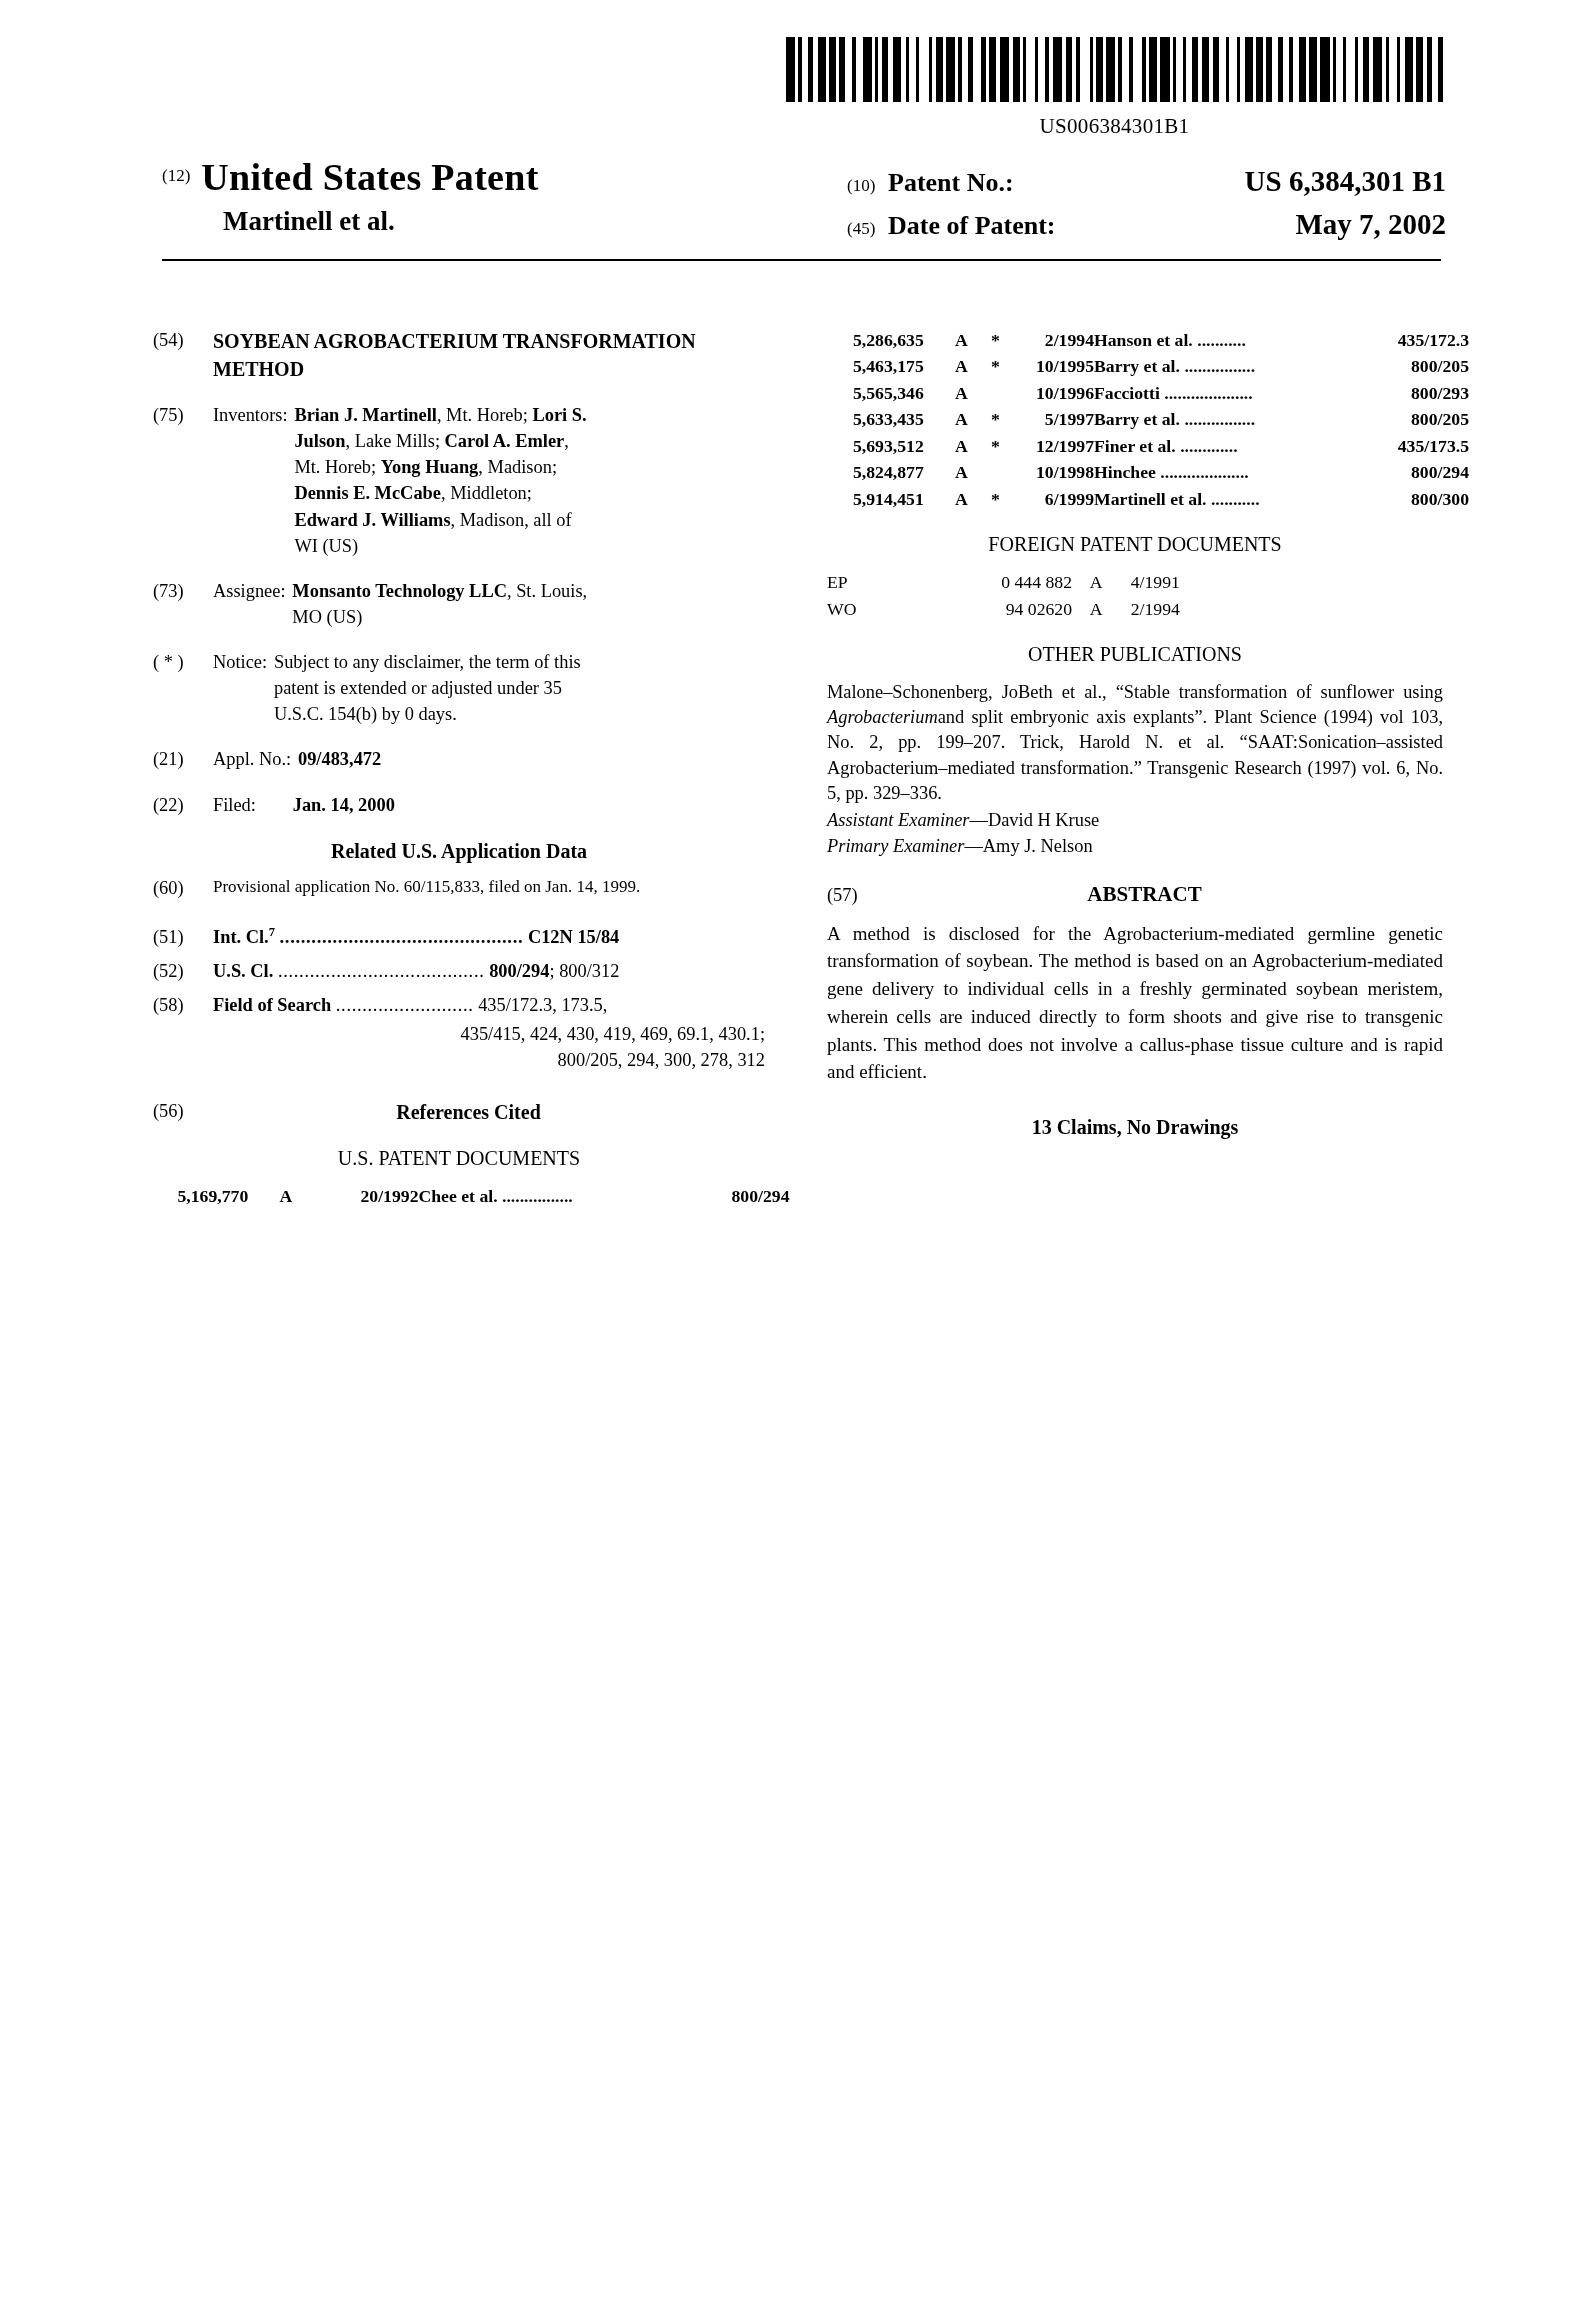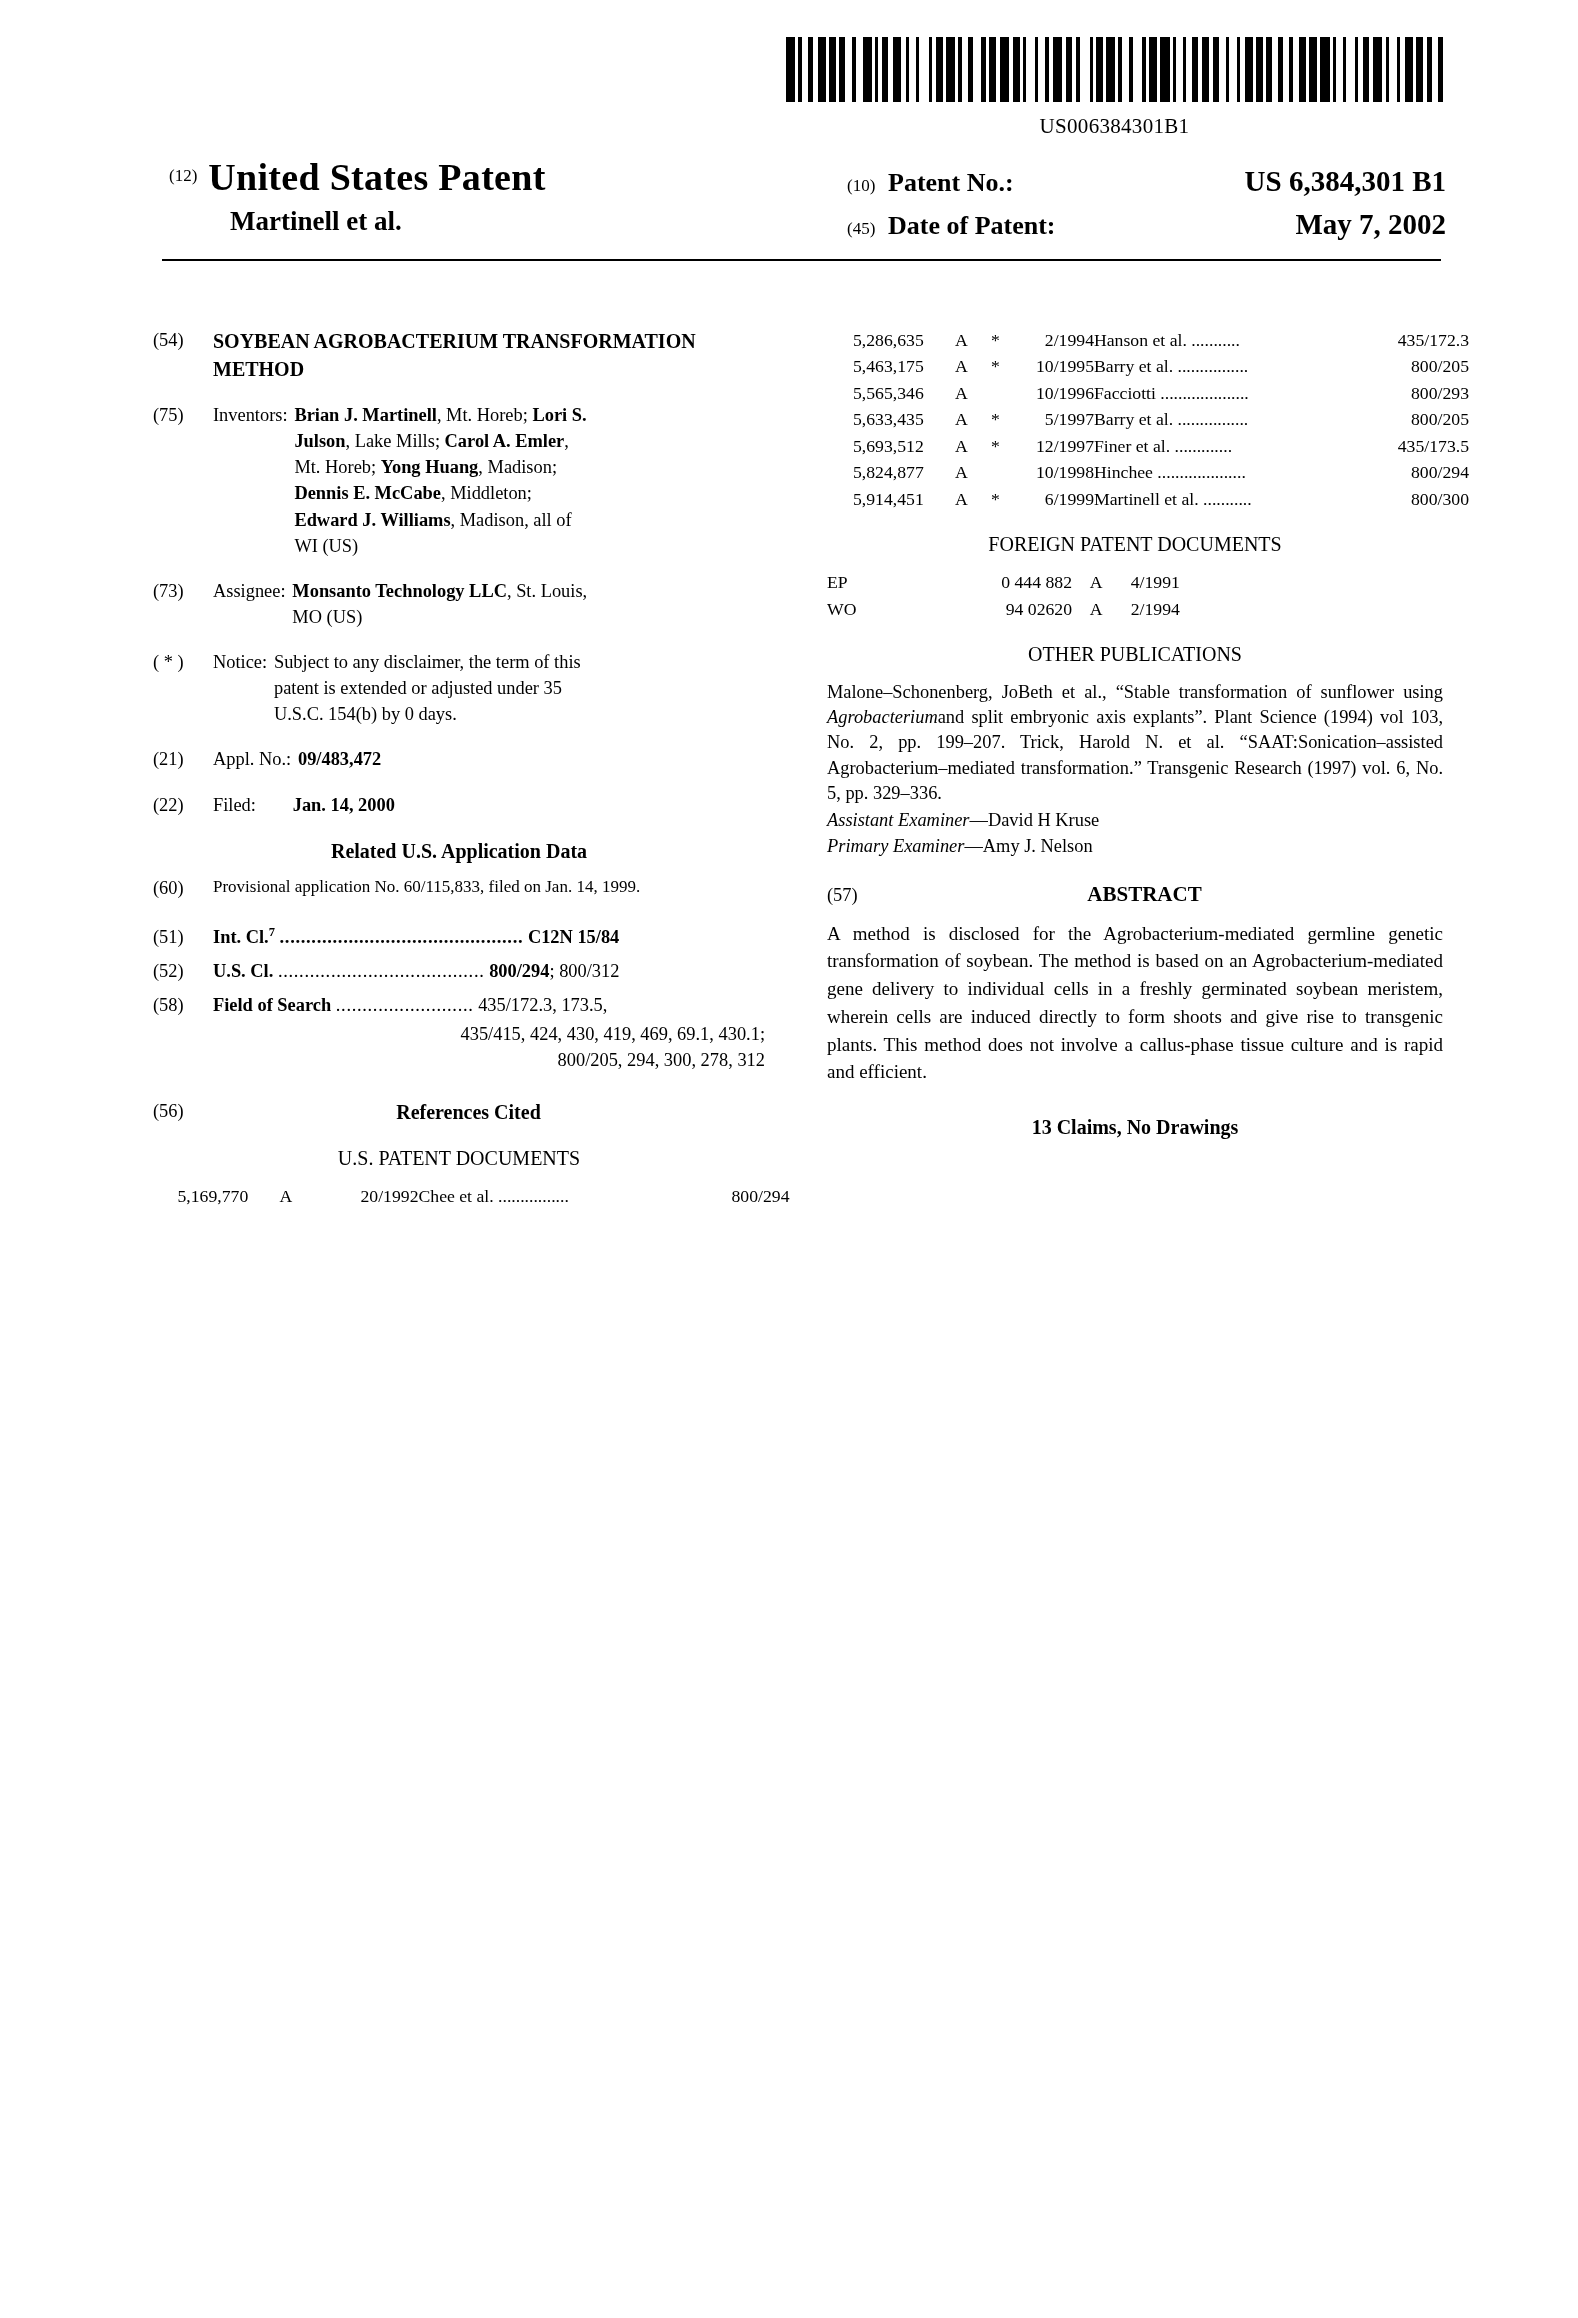--- a/index.html
+++ b/index.html
@@ -48,21 +48,21 @@
     width: 657px;
     text-align: center;
     font-size: 21px;
     letter-spacing: 0.3px;
     font-family: "Liberation Serif", serif;
   }
 
   
   .hdr-left {
     position: absolute;
-    left: 169px;
+    left: 162px;
     top: 155px;
     width: 585px;
   }
   .hdr-12 {
     font-size: 17px;
     vertical-align: 9.5px;
   }
   .hdr-title {
     display: inline-block;
     font-size: 38px;
@@ -189,20 +189,21 @@
   
   .reftable {
     width: 100%;
     border-collapse: collapse;
     font-size: 17.7px;
   }
   .reftable td {
     padding: 0.7px 0;
     vertical-align: bottom;
     white-space: nowrap;
+    font-weight: bold;
   }
   .rt-pat { width: 102px; }
   .rt-kind { width: 29px; }
   .rt-star { width: 23px; text-align: center; }
   .rt-date { width: 87px; text-align: right; padding-right: 12.2px; }
   .rt-name { width: auto; }
   .rt-class { text-align: right; width: 112px; }
 
   .fpd {
     width: 100%;

